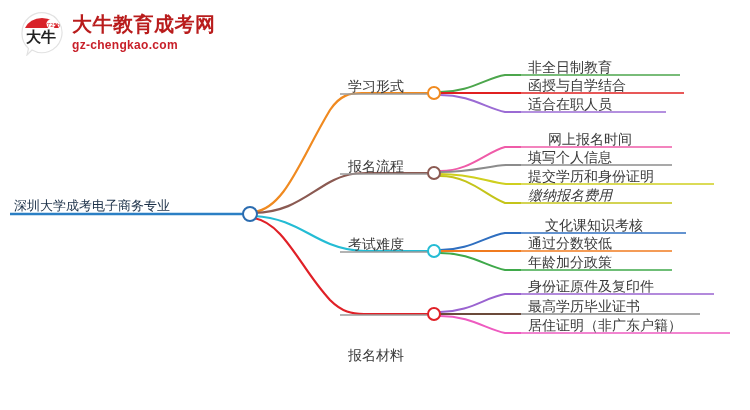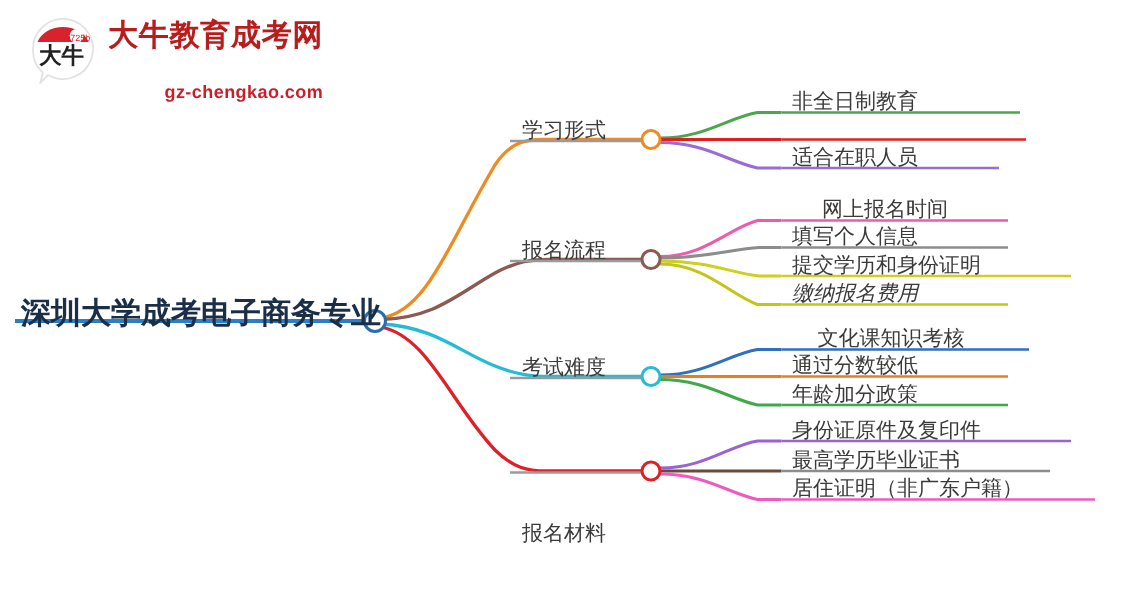--- a/index.html
+++ b/index.html
@@ -42,23 +42,22 @@
     letter-spacing: 0.5px;
     line-height: 24px;
     white-space: nowrap;
   }
   #logo-sub {
     font-size: 12px;
     font-weight: bold;
     color: #c8202a;
     letter-spacing: 0.3px;
     line-height: 16px;
-    margin-top: 17px;
+    margin-top: 1px;
     white-space: nowrap;
-    text-align: right;
   }
 
   
   #mindmap {
     position: absolute;
     left: 0;
     top: 0;
     width: 750px;
     height: 410px;
   }
@@ -68,22 +67,22 @@
     top: 0;
   }
 
   .node-label {
     position: absolute;
     white-space: nowrap;
     color: #333333;
     line-height: 1;
   }
   .root-label {
-    font-size: 20px;
-    font-weight: bold;
+    font-size: 13px;
+    font-weight: normal;
     color: #1a2f47;
   }
   .branch-label {
     font-size: 14px;
     color: #3a3a3a;
   }
   .leaf-label {
     font-size: 14px;
     color: #3a3a3a;
   }
@@ -164,20 +163,21 @@
   </svg>
 
   <div class="node-label root-label" style="left:14px; top:199px;">深圳大学成考电子商务专业</div>
 
   <div class="node-label branch-label" style="left:348px; top:79px;">学习形式</div>
   <div class="node-label branch-label" style="left:348px; top:159px;">报名流程</div>
   <div class="node-label branch-label" style="left:348px; top:237px;">考试难度</div>
   <div class="node-label branch-label" style="left:348px; top:300px;margin-top:48px;">报名材料</div>
 
   <div class="node-label leaf-label" style="left:528px; top:60px;">非全日制教育</div>
+  <div class="node-label leaf-label" style="left:528px; top:78px;">函授与自学结合</div>
   <div class="node-label leaf-label" style="left:528px; top:97px;">适合在职人员</div>
 
   <div class="node-label leaf-label" style="left:548px; top:132px;">网上报名时间</div>
   <div class="node-label leaf-label" style="left:528px; top:150px;">填写个人信息</div>
   <div class="node-label leaf-label" style="left:528px; top:169px;">提交学历和身份证明</div>
   <div class="node-label leaf-label" style="left:528px; top:188px;font-style:italic;">缴纳报名费用</div>
 
   <div class="node-label leaf-label" style="left:528px; top:218px;margin-left:17px;">文化课知识考核</div>
   <div class="node-label leaf-label" style="left:528px; top:236px;">通过分数较低</div>
   <div class="node-label leaf-label" style="left:528px; top:255px;">年龄加分政策</div>

